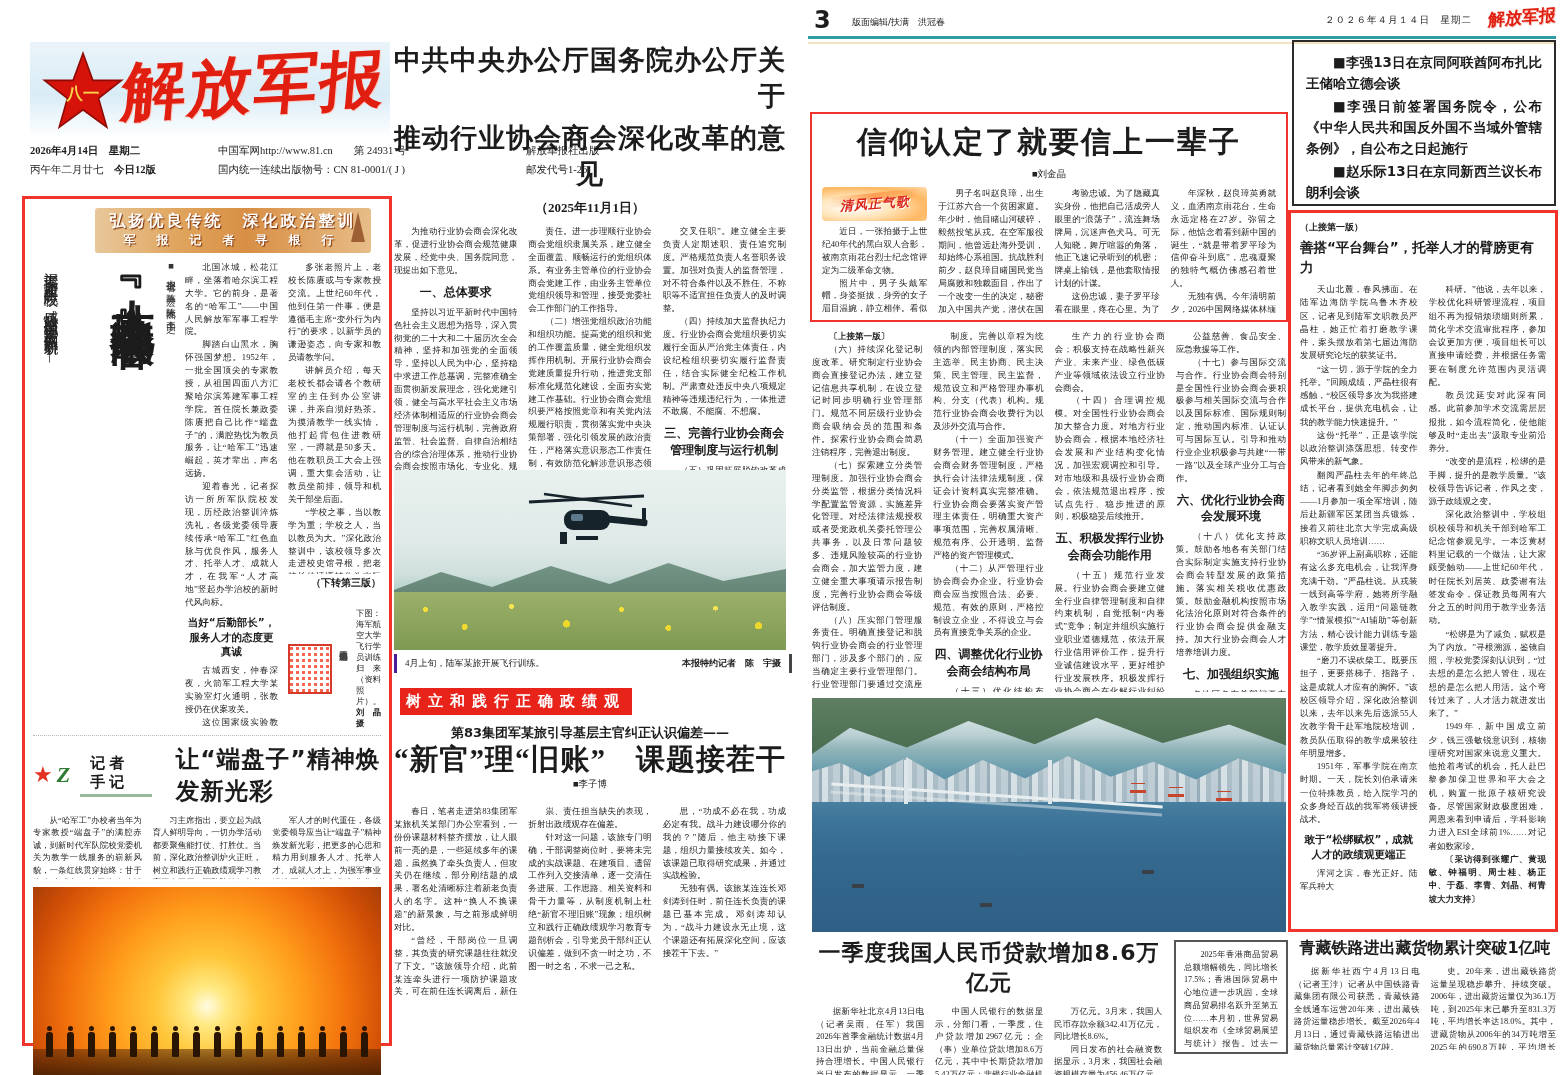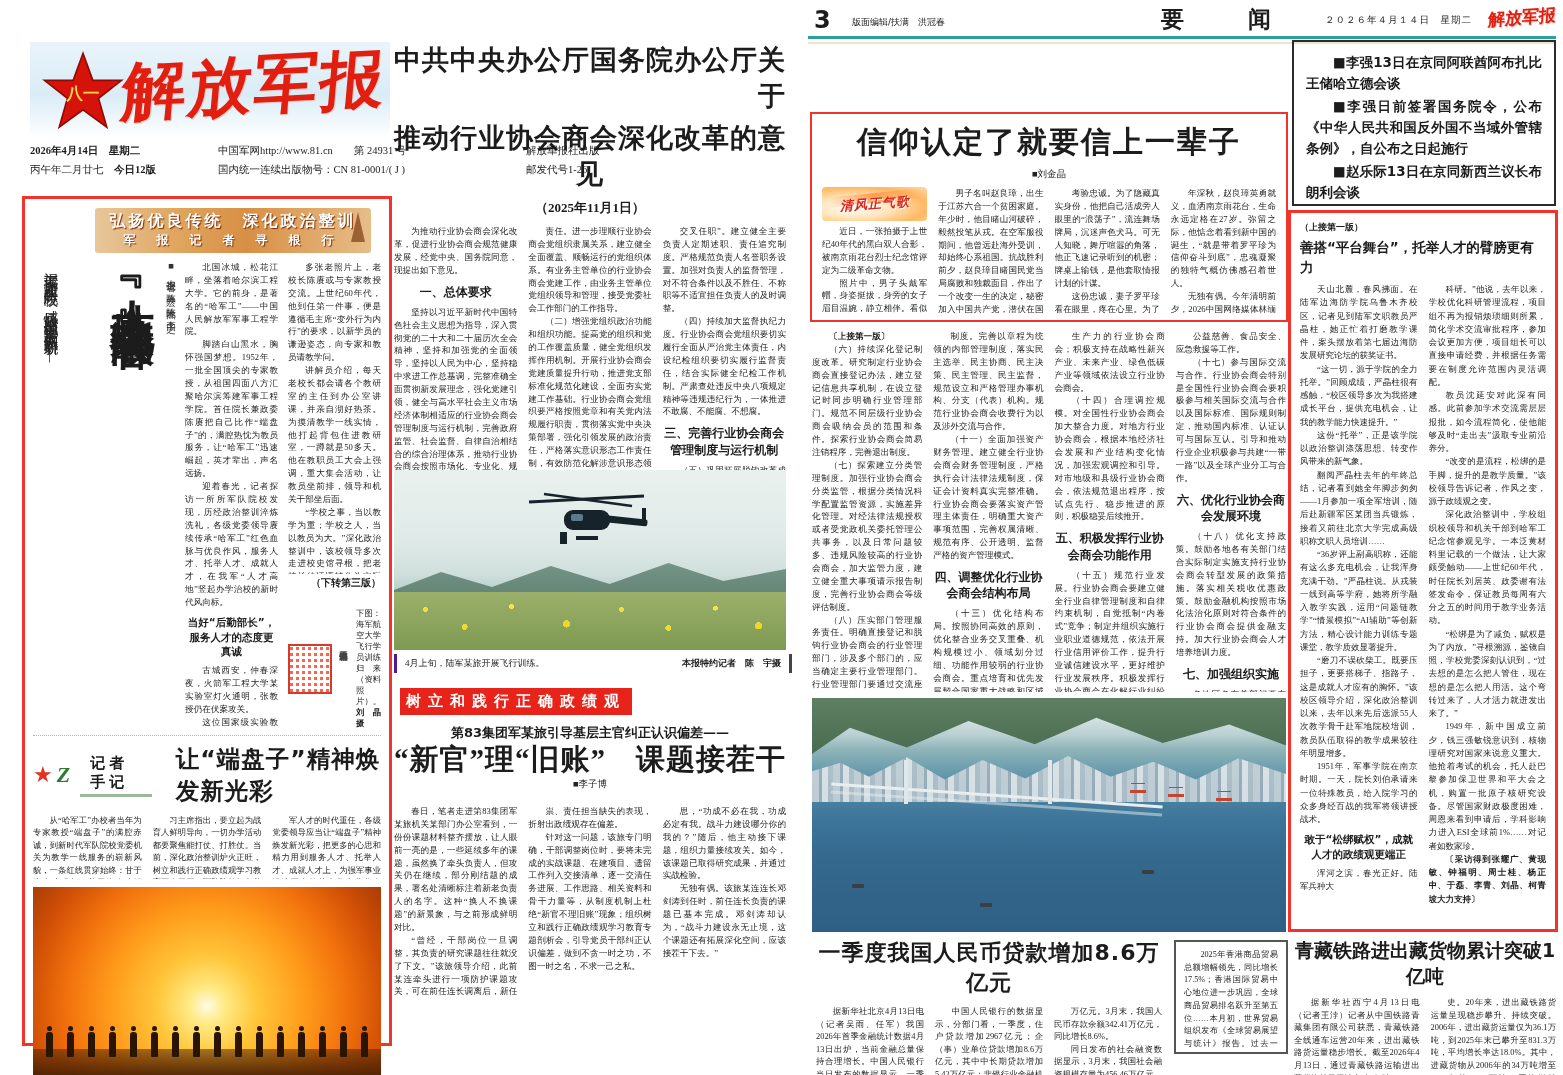--- a/index.html
+++ b/index.html
@@ -238,21 +238,20 @@
         <div class="ground"></div>
         <div class="figs"><i class="fig"></i><i class="fig"></i><i class="fig"></i><i class="fig"></i><i class="fig"></i><i class="fig"></i><i class="fig"></i><i class="fig"></i><i class="fig"></i><i class="fig"></i><i class="fig"></i><i class="fig"></i><i class="fig"></i><i class="fig"></i><i class="fig"></i><i class="fig"></i></div>
       </div>
     </div>
   </div>
 
   <div class="abs" style="left:800px;top:0;width:763px;height:1075px;">
 
     <div class="abs p3num" style="left:14px;top:6px;">3</div>
     <div class="abs p3ed" style="left:52px;top:16px;">版面编辑/扶满　洪冠春</div>
-    <div class="abs p3sec" style="left:300px;top:4px;width:260px;text-align:center;">要 闻</div>
     <div class="abs p3date" style="left:525px;top:14px;">２０２６年４月１４日　星期二</div>
     <div class="abs" style="left:688px;top:6px;"><span class="p3brand">解放军报</span></div>
     <div class="abs tealrule" style="left:8px;top:36px;width:748px;"></div>
     <div class="abs creamrule" style="left:8px;top:42px;width:748px;"></div>
 
     <div class="abs redbox-thin" style="left:10px;top:112px;width:478px;height:210px;padding:8px 10px;">
       <div class="faith-head">信仰认定了就要信上一辈子</div>
       <div class="byline" style="margin:5px 0 6px;">■刘金晶</div>
       <div class="cols" style="height:128px;">
         <div style="flex:1;overflow:hidden;">
@@ -318,20 +317,21 @@
     <div class="abs cols" style="left:12px;top:330px;width:474px;height:362px;">
       <div class="tcol">
           <p class="cbold">〔上接第一版〕</p>
           <p>（六）持续深化登记制度改革。研究制定行业协会商会直接登记办法，建立登记信息共享机制，在设立登记时同步明确行业管理部门。规范不同层级行业协会商会吸纳会员的范围和条件。探索行业协会商会简易注销程序，完善退出制度。</p>
           <p>（七）探索建立分类管理制度。加强行业协会商会分类监管，根据分类情况科学配置监管资源，实施差异化管理。对经法律法规授权或者受党政机关委托管理公共事务，以及日常问题较多、违规风险较高的行业协会商会，加大监管力度，建立健全重大事项请示报告制度，完善行业协会商会等级评估制度。</p>
           <p>（八）压实部门管理服务责任。明确直接登记和脱钩行业协会商会的行业管理部门，涉及多个部门的，应当确定主要行业管理部门。行业管理部门要通过交流座谈、走访调研、听取意见等方式加强与相关行业协会商会的工作联系。</p>
         </div>
       <div class="tcol">
           <p>制度。完善以章程为统领的内部管理制度，落实民主选举、民主协商、民主决策、民主管理、民主监督，规范设立和严格管理办事机构、分支（代表）机构。规范行业协会商会收费行为以及涉外交流与合作。</p>
           <p>（十一）全面加强资产财务管理。建立健全行业协会商会财务管理制度，严格执行会计法律法规制度，保证会计资料真实完整准确。行业协会商会要落实资产管理主体责任，明确重大资产事项范围，完善权属清晰、规范有序、公开透明、监督严格的资产管理模式。</p>
+          <p>（十二）从严管理行业协会商会办企业。行业协会商会应当按照合法、必要、规范、有效的原则，严格控制设立企业，不得设立与会员有直接竞争关系的企业。</p>
           <p class="chead">四、调整优化行业协会商会结构布局</p>
           <p>（十三）优化结构布局。按照协同高效的原则，优化整合业务交叉重叠、机构规模过小、领域划分过细、功能作用较弱的行业协会商会。重点培育和优先发展契合国家重大战略和区域发展定位、适应产业转型升级需要、服务发展新质</p>
         </div>
       <div class="tcol">
           <p>生产力的行业协会商会；积极支持在战略性新兴产业、未来产业、绿色低碳产业等领域依法设立行业协会商会。</p>
           <p>（十四）合理调控规模。对全国性行业协会商会加大整合力度。对地方行业协会商会，根据本地经济社会发展和产业结构变化情况，加强宏观调控和引导。对市地级和县级行业协会商会，依法规范退出程序，按试点先行、稳步推进的原则，积极稳妥后续推开。</p>
           <p class="chead">五、积极发挥行业协会商会功能作用</p>
           <p>（十五）规范行业发展。行业协会商会要建立健全行业自律管理制度和自律约束机制，自觉抵制“内卷式”竞争；制定并组织实施行业职业道德规范，依法开展行业信用评价工作，提升行业诚信建设水平，更好维护行业发展秩序。积极发挥行业协会商会在化解行业纠纷等方面的作用。</p>
         </div>
       <div class="tcol">
@@ -374,21 +374,21 @@
       </div>
 
     </div>
 
     <div class="abs capbox" style="left:374px;top:940px;width:114px;height:114px;">
       <div style="text-indent:2em;">2025年香港商品贸易总额增幅领先，同比增长17.5%；香港国际贸易中心地位进一步巩固，全球商品贸易排名跃升至第五位……本月初，世界贸易组织发布《全球贸易展望与统计》报告。过去一年，香港商品贸易排名逆势进位，折射出香港贸易的深层结构特征和发展潜力。图为香港货柜码头。</div>
 
     </div>
 
     <div class="abs" style="left:494px;top:938px;width:262px;height:126px;">
-      <div class="mini-head" style="font-size:19px;">青藏铁路进出藏货物累计突破1亿吨</div>
+      <div class="mini-head" style="font-size:16px;">青藏铁路进出藏货物累计突破1亿吨</div>
       <div class="cols" style="height:84px;margin-top:7px;">
         <div class="tcol" style="font-size:8.4px;">
             <p>据新华社西宁4月13日电　（记者王浡）记者从中国铁路青藏集团有限公司获悉，青藏铁路全线通车运营20年来，进出藏铁路货运量稳步增长。截至2026年4月13日，通过青藏铁路运输进出藏货物总量累计突破1亿吨。</p>
           </div>
         <div class="tcol" style="font-size:8.4px;">
             <p>史。20年来，进出藏铁路货运量呈现稳步攀升、持续突破。2006年，进出藏货运量仅为36.1万吨，到2025年末已攀升至831.3万吨，平均增长率达18.0%。其中，进藏货物从2006年的34万吨增至2025年的690.8万吨，平均增长17.2%；出藏货物从2006年的2.1万吨增至2025年的140.5万吨，平均增长24.8%。</p>
           </div>
       </div>
 
     </div>

